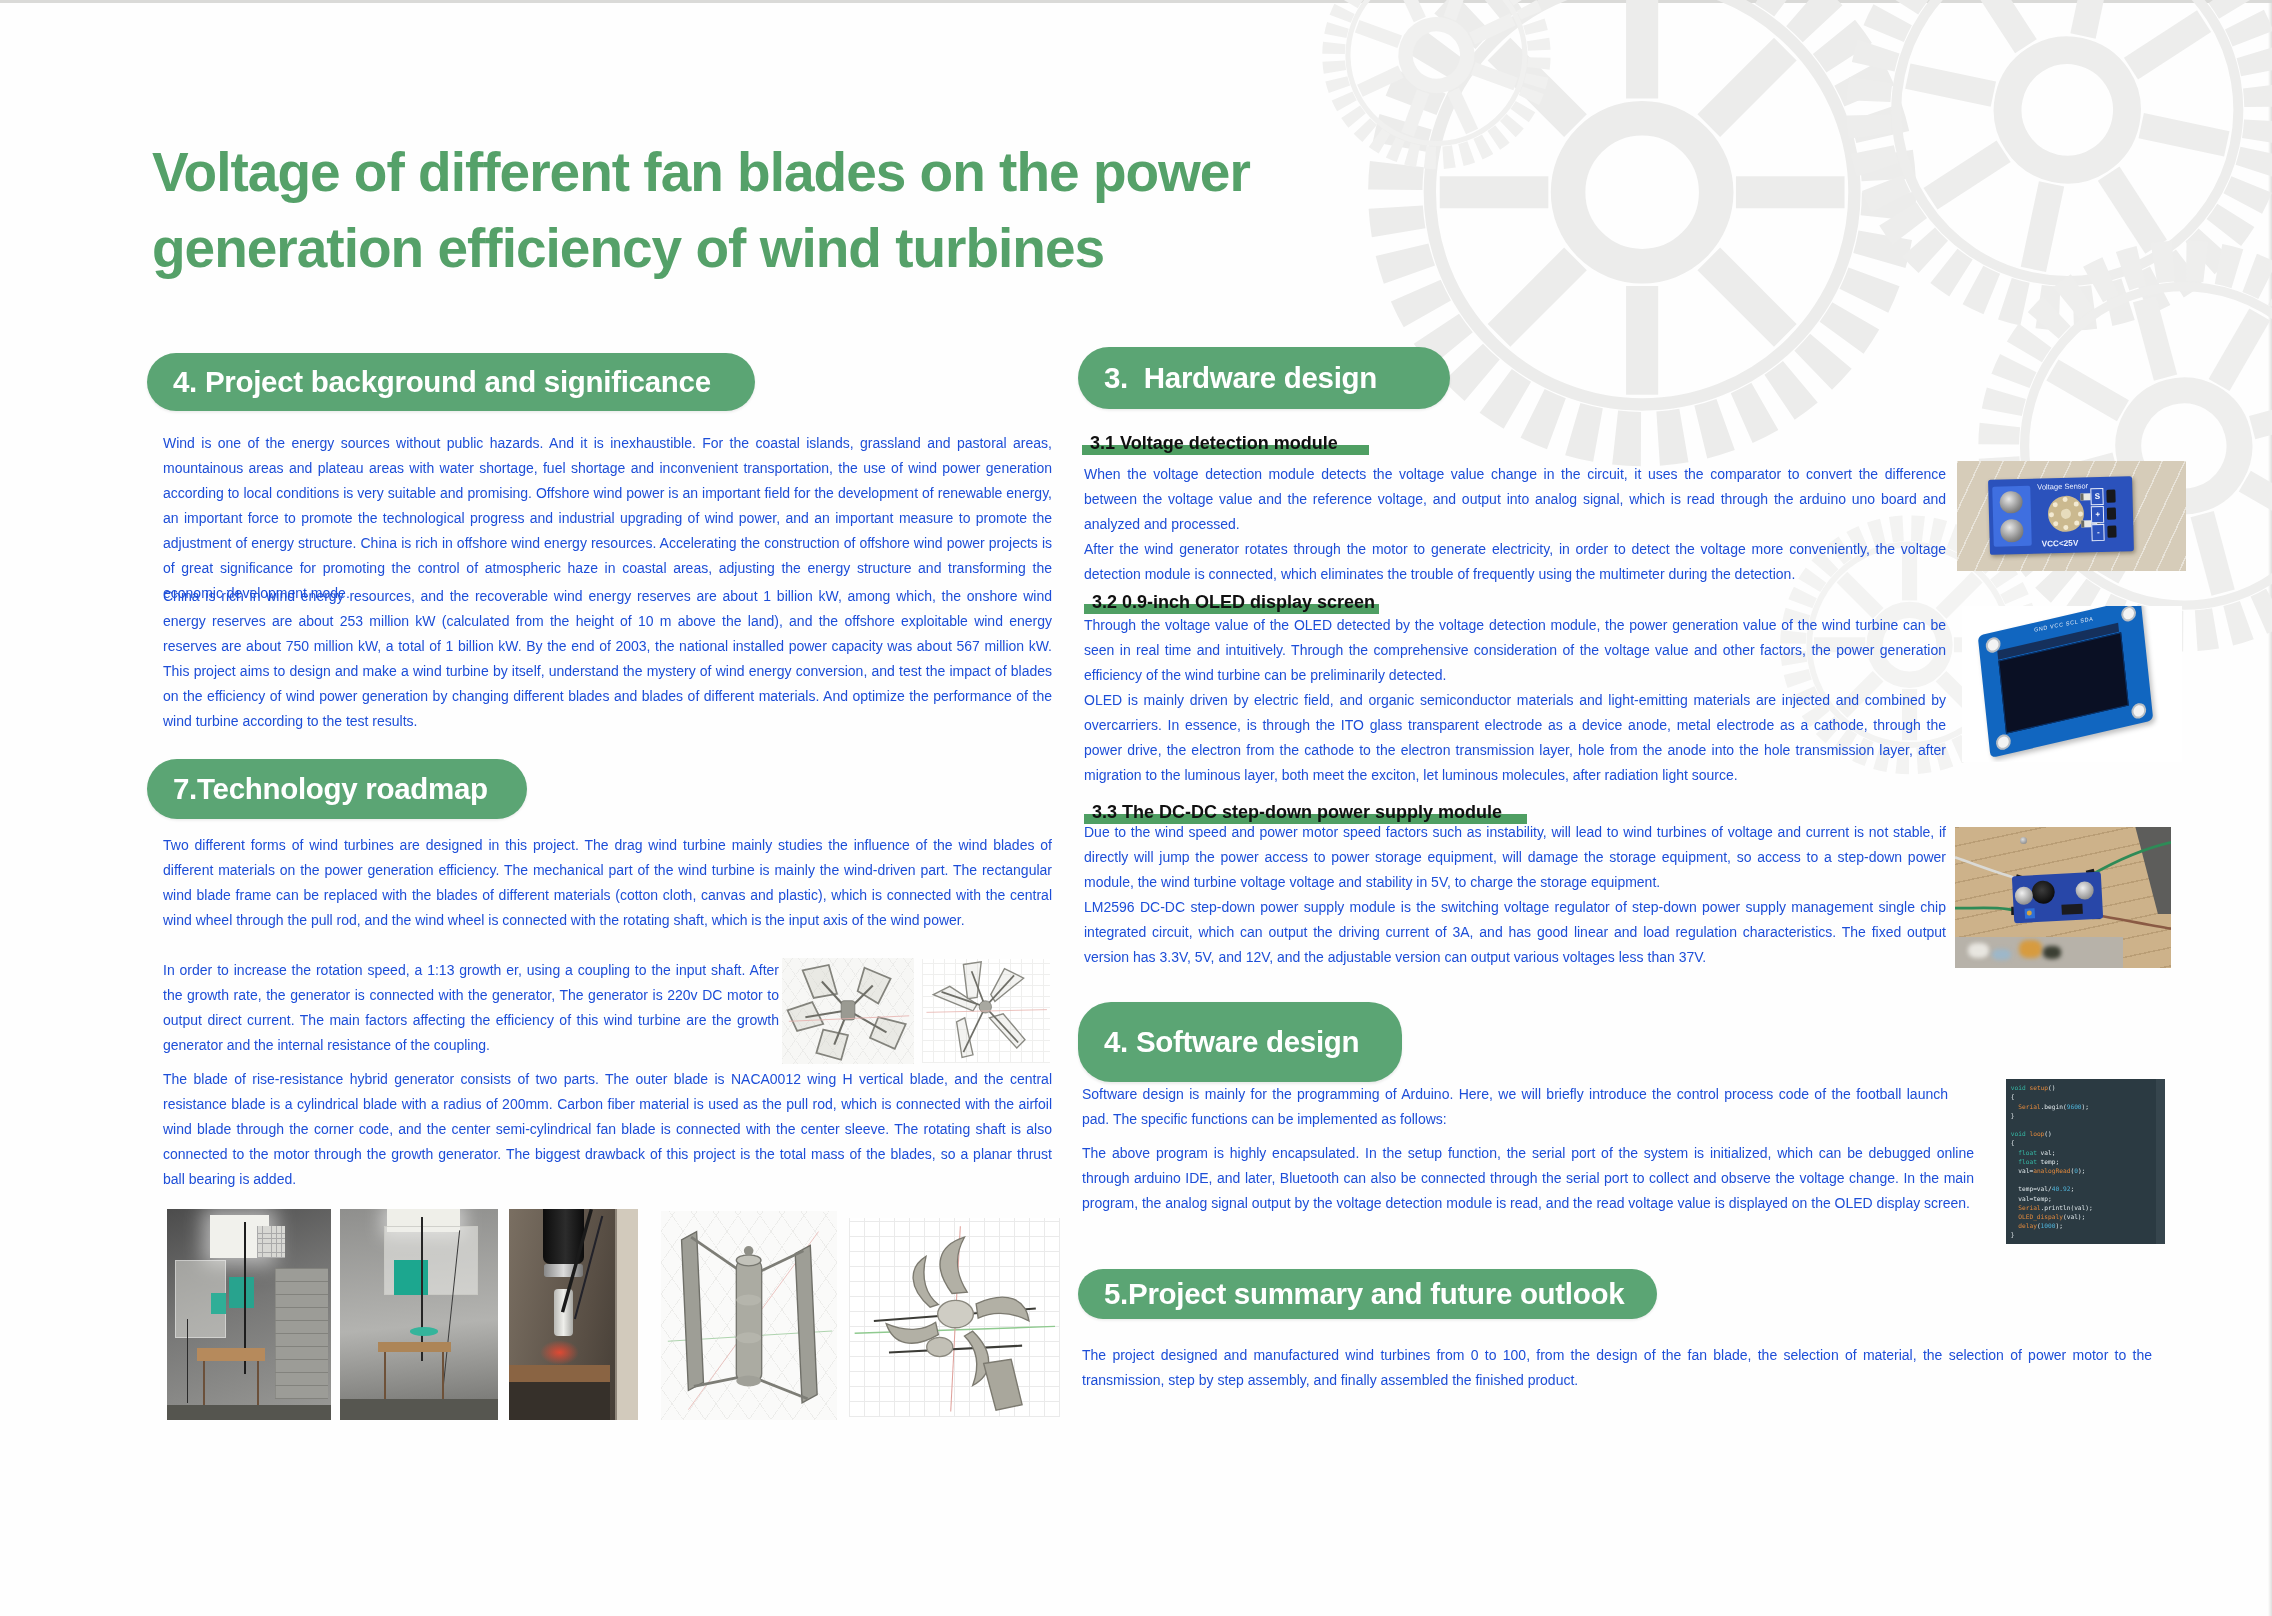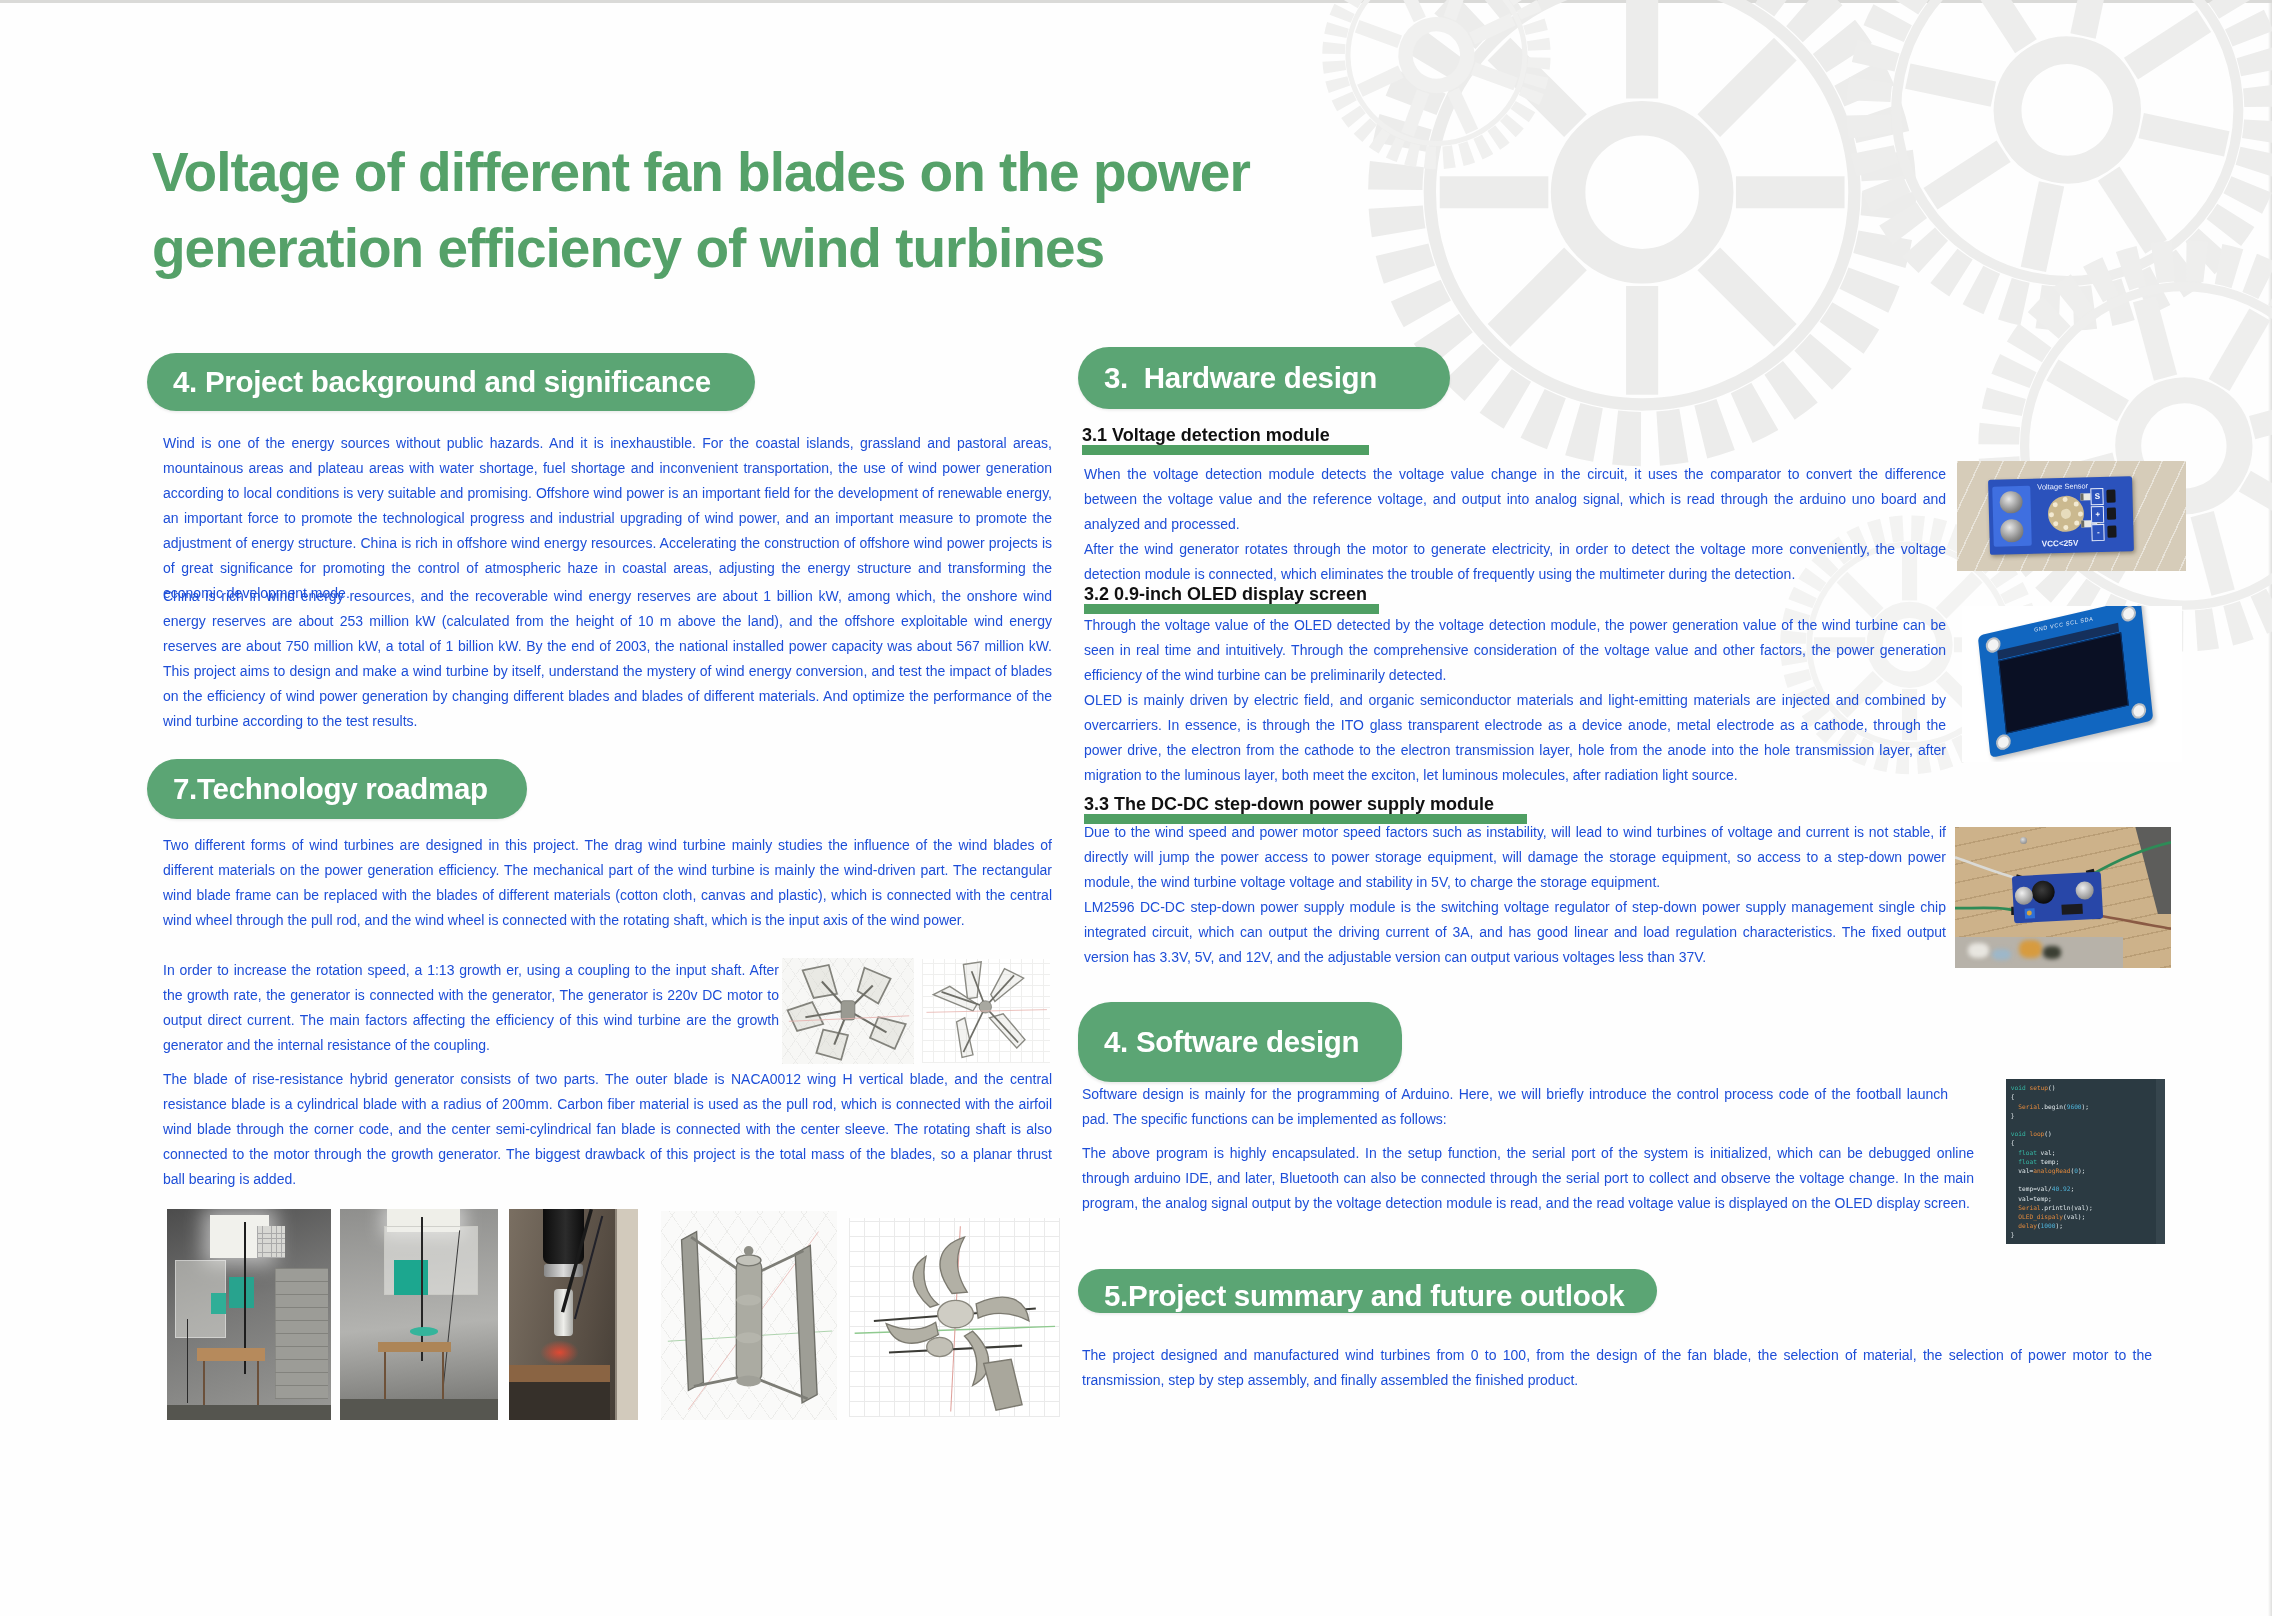--- a/index.html
+++ b/index.html
@@ -13,37 +13,37 @@
   .title{position:absolute;left:152px;top:134px;margin:0;font-size:55px;line-height:76px;
          font-weight:700;letter-spacing:-1px;color:#55a169;}
 
   .pill{position:absolute;background:#5ba574;color:#ffffff;border-radius:33px;
         display:flex;align-items:center;padding:0 26px;font-weight:700;font-size:29.5px;
         letter-spacing:-0.3px;box-shadow:0 1.4px 2.7px rgba(0,0,0,0.08);}
   #pill-s1{left:147px;top:353px;width:556px;height:58px;}
   #pill-s2{left:147px;top:759px;width:328px;height:60px;}
   #pill-s3{left:1078px;top:347px;width:320px;height:62px;}
   #pill-s4{left:1078px;top:1002px;width:272px;height:80px;}
-  #pill-s5{left:1078px;top:1269px;width:527px;height:44px;align-items:flex-end;}
+  #pill-s5{left:1078px;top:1269px;width:527px;height:50px;}
 
   .body-text{position:absolute;font-size:14px;line-height:25px;text-align:justify;color:#1d4ed8;}
   .body-text p{margin:0;}
   #s1-p1{left:163px;top:431px;width:889px;}
   #s1-p2{left:163px;top:584px;width:889px;}
   #s2-p1{left:163px;top:833px;width:889px;}
   #s2-p2{left:163px;top:958px;width:616px;}
   #s2-p3{left:163px;top:1067px;width:889px;}
   #s3-sub1-body{left:1084px;top:462px;width:862px;}
   #s3-sub2-body{left:1084px;top:613px;width:862px;}
   #s3-sub3-body{left:1084px;top:820px;width:862px;}
   #s4-p1{left:1082px;top:1082px;width:866px;}
   #s4-p2{left:1082px;top:1141px;width:892px;}
   #s5-body{left:1082px;top:1343px;width:1070px;}
 
-  .subhead{position:absolute;margin:0;font-size:18px;font-weight:700;color:#101010;z-index:2;}
+  .subhead{position:absolute;margin:8px;font-size:18px;font-weight:700;color:#101010;z-index:2;}
   .subbar{position:absolute;height:9.6px;background:#4f9f63;z-index:1;}
   #sub1-head{left:1082px;top:425px;} #bar-3-1{left:1082px;top:445px;width:287px;}
   #sub2-head{left:1084px;top:584px;} #bar-3-2{left:1084px;top:604px;width:295px;}
   #sub3-head{left:1084px;top:794px;} #bar-3-3{left:1084px;top:814px;width:443px;}
 
   .photo{position:absolute;overflow:hidden;}
   .ph-part{position:absolute;}
 
   
   #photo-1{left:167px;top:1209px;width:164px;height:211px;

